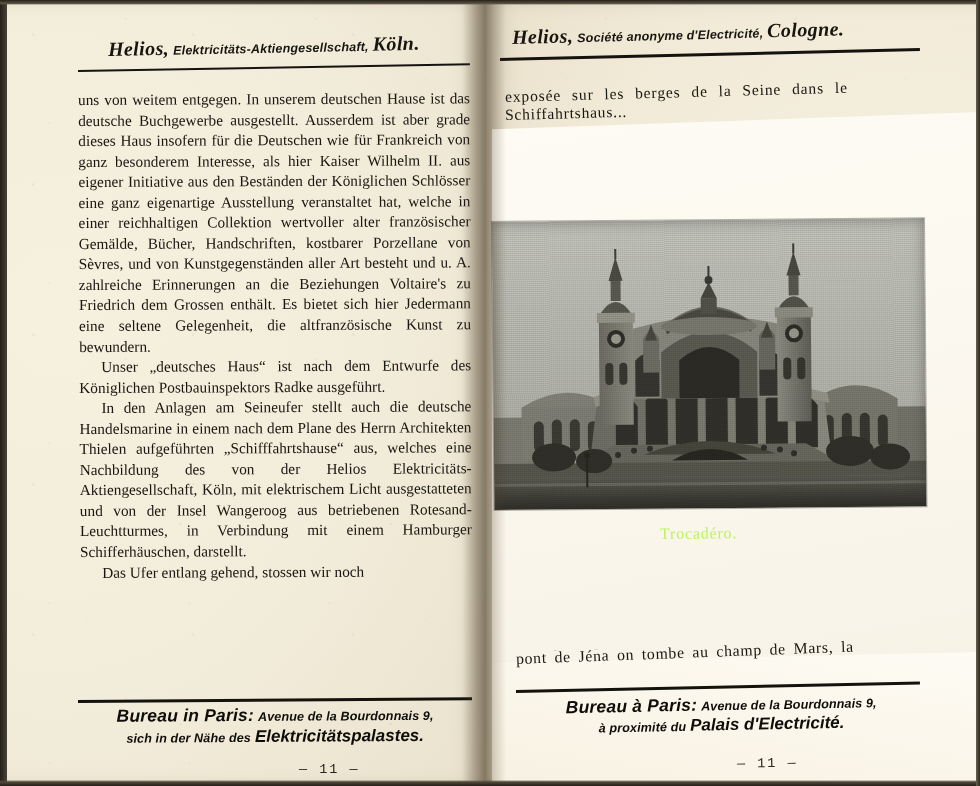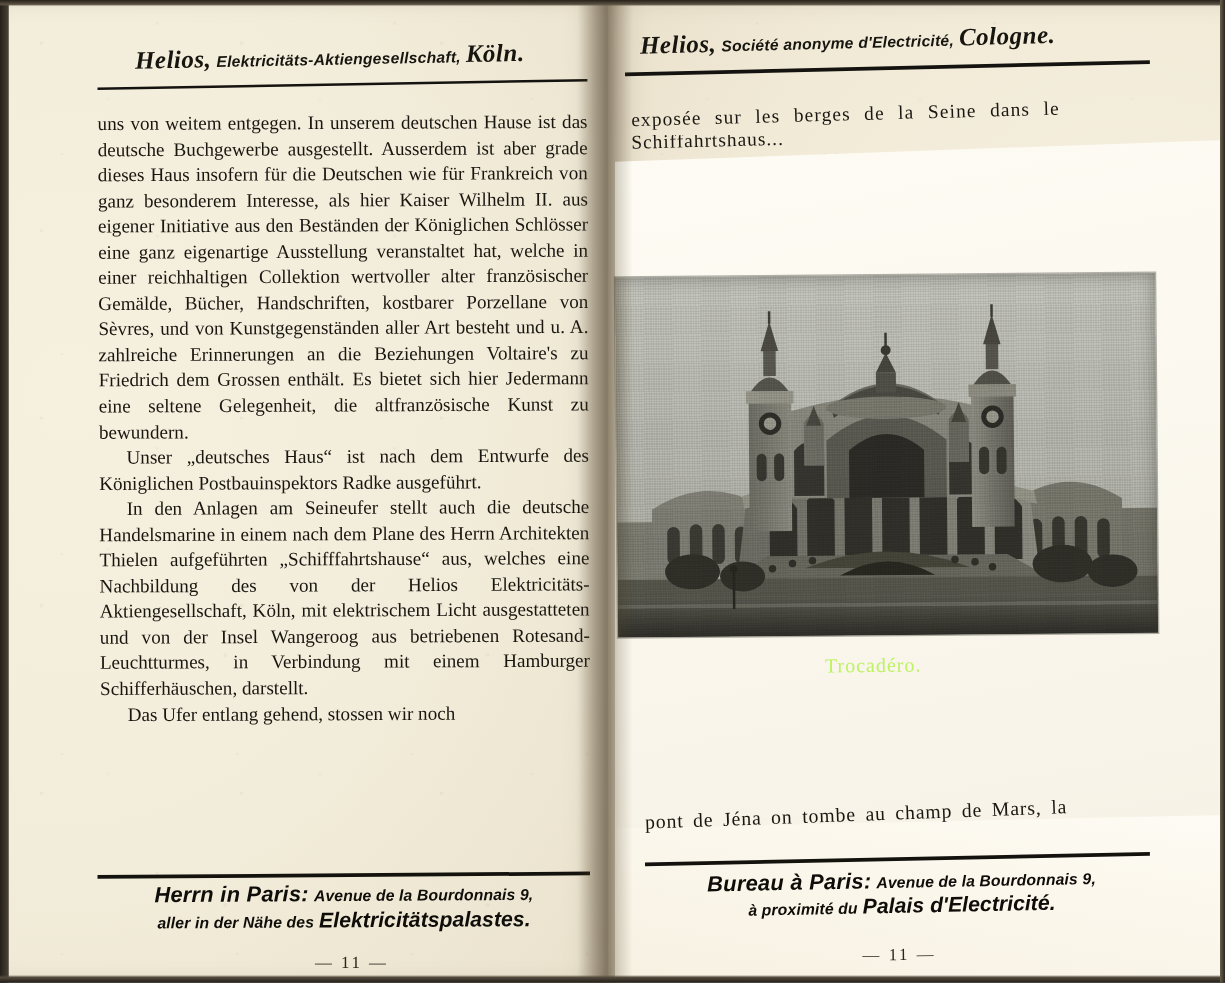--- a/index.html
+++ b/index.html
@@ -266,25 +266,26 @@
 
   #ad-left { left: 78px; top: 706px; width: 394px; transform: rotate(-0.35deg); transform-origin: left top;}
   #ad-left-rule { left: 78px; top: 700px; width: 394px; height: 2.6px; transform: rotate(-0.4deg); transform-origin:left center;}
   #ad-left .l1 { margin-bottom: 1px; }
 
   #ad-right { left: 522px; top: 698px; width: 398px; transform: rotate(-1.1deg); transform-origin: left top;}
   #ad-right-rule { left: 516px; top: 690px; width: 404px; height: 2.8px; transform: rotate(-1.2deg); transform-origin:left center;}
 
   .folio {
     position: absolute;
-    font-family: Liberation Serif, serif;
+    font-family: Liberation Mono, monospace;
     font-size: 13.5px;
     color: #2a251c;
     letter-spacing: 2px;
     white-space: nowrap;
+    margin-left: 47px;
   }
   #folio-left  { left: 252px; top: 762px; }
   #folio-right { left: 690px; top: 756px; transform: rotate(-0.8deg); }
 
   
   .speckle {
     position: absolute; inset: 0;
     pointer-events: none;
     opacity: .35;
     background-image:
@@ -479,25 +480,25 @@
       </svg>
     </div>
     <div class="photo-edge"></div>
   </div>
 
   <div id="caption">Trocadéro.</div>
 
   <div class="ad-rule-top" id="ad-left-rule"></div>
   <div class="ad" id="ad-left">
     <div class="ad-line l1">
-      <span class="ad-strong">Herrn in Paris:</span>
+      <span class="ad-strong">Bureau in Paris:</span>
       <span class="ad-light">Avenue de la Bourdonnais 9,</span>
     </div>
     <div class="ad-line">
-      <span class="ad-light">aller in der Nähe des</span>
+      <span class="ad-light">sich in der Nähe des</span>
       <span class="ad-strong2">Elektricitätspalastes.</span>
     </div>
   </div>
   <div class="folio" id="folio-left">—  11  —</div>
 
   <div class="ad-rule-top" id="ad-right-rule"></div>
   <div class="ad" id="ad-right">
     <div class="ad-line">
       <span class="ad-strong">Bureau à Paris:</span>
       <span class="ad-light">Avenue de la Bourdonnais 9,</span>

